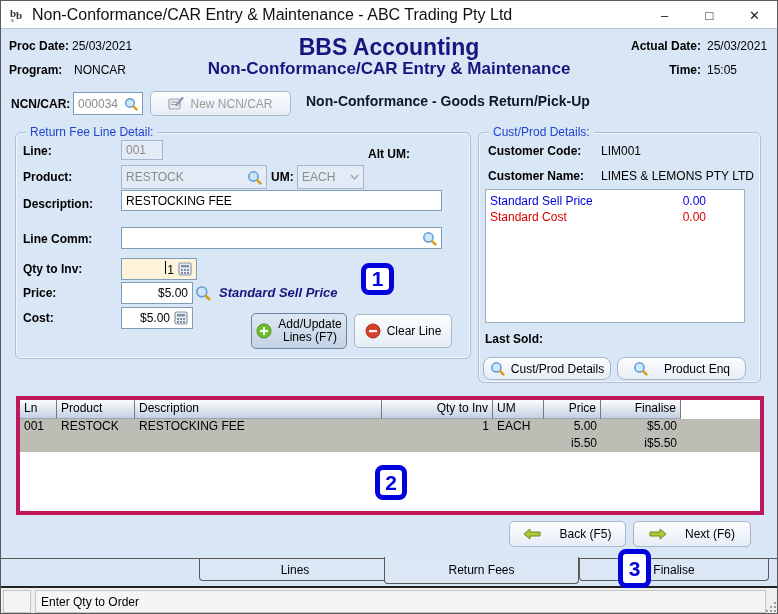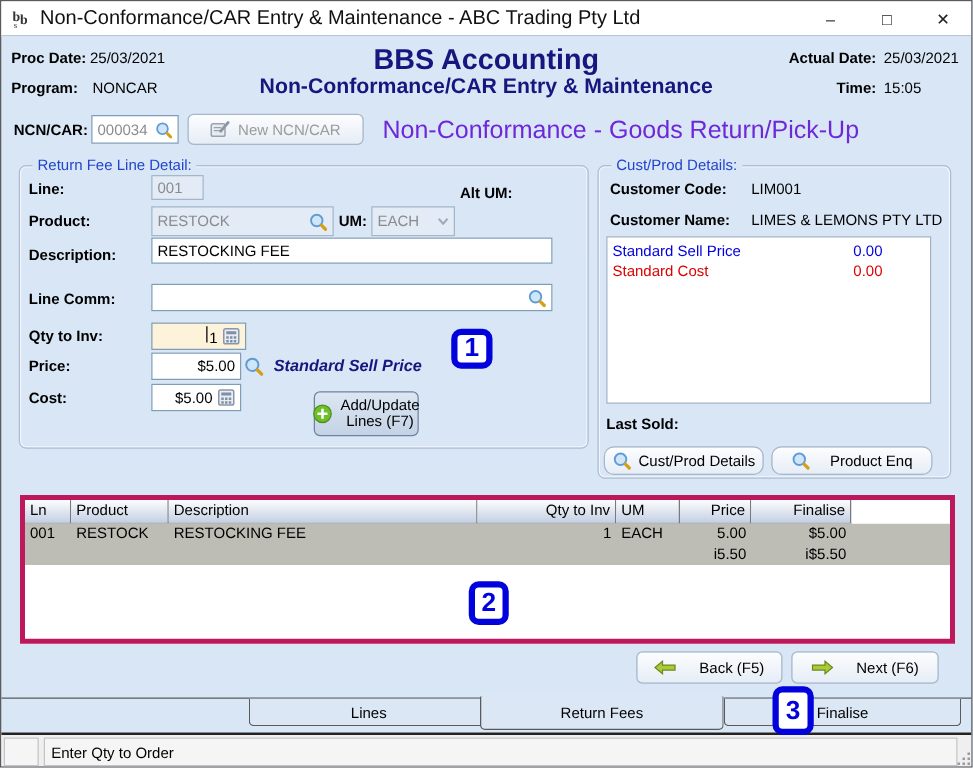--- a/index.html
+++ b/index.html
@@ -132,21 +132,21 @@
   </div>
   <div class="abs btn disabled" style="left:149px; top:90px; width:141px; height:25px;">
     <svg class="icon" width="16" height="15" viewBox="0 0 16 15">
       <rect x="1" y="3" width="11" height="10" rx="1.5" fill="#e8ecf1" stroke="#98a2b0" stroke-width="1.2"></rect>
       <line x1="3" y1="6" x2="9" y2="6" stroke="#98a2b0" stroke-width="1"></line>
       <line x1="3" y1="8.5" x2="9" y2="8.5" stroke="#98a2b0" stroke-width="1"></line>
       <line x1="14.5" y1="2" x2="8.5" y2="9" stroke="#8d97a6" stroke-width="2.2" stroke-linecap="round"></line>
     </svg>
     <span>New NCN/CAR</span>
   </div>
-  <span class="abs" style="left:305px; top:92px; font-size:20px; font-weight:normal; color:#6d28d9;">Non-Conformance - Goods Return/Pick-Up</span>
+  <span class="abs" style="left:305px; top:92px; font-size:14px; font-weight:bold; color:#0f172a;">Non-Conformance - Goods Return/Pick-Up</span>
 
   <div class="abs groupbox" style="left:14px; top:131px; width:456px; height:227px;">
     <span class="groupbox-label">Return Fee Line Detail:</span>
   </div>
 
   <span class="abs lbl" style="left:22px; top:143px;">Line:</span>
   <div class="abs field disabled" style="left:120px; top:139px; width:42px; height:20px;">
     <span>001</span>
   </div>
   <span class="abs lbl" style="left:367px; top:146px;">Alt UM:</span>
@@ -214,30 +214,37 @@
       <rect x="3" y="3" width="8" height="2.4" fill="#7f8fa6"></rect>
       <rect x="3" y="7" width="2" height="2" fill="#7f8fa6"></rect>
         <rect x="6" y="7" width="2" height="2" fill="#7f8fa6"></rect>
         <rect x="9" y="7" width="2" height="2" fill="#7f8fa6"></rect>
       <rect x="3" y="10" width="2" height="2" fill="#7f8fa6"></rect>
         <rect x="6" y="10" width="2" height="2" fill="#7f8fa6"></rect>
         <rect x="9" y="10" width="2" height="2" fill="#7f8fa6"></rect>
     </svg>
   </div>
 
-  <div class="abs btn focused" style="left:250px; top:312px; width:84px; height:36px;">
+  <div class="abs btn focused" style="left:250px; top:312px; width:96px; height:36px;">
     <svg class="icon" width="16" height="16" viewBox="0 0 16 16">
       <circle cx="8" cy="8" r="7" fill="#6fbf2a" stroke="#4e8f1a" stroke-width="1"></circle>
       <rect x="4" y="7" width="8" height="2" fill="#fff"></rect>
         <rect x="7" y="4" width="2" height="8" fill="#fff"></rect>
     </svg>
     <span style="text-align:center; line-height:13px;">
       <span>Add/Update</span><br>
       <span>Lines (F7)</span>
     </span>
+  </div>
+  <div class="abs btn" style="left:353px; top:313px; width:98px; height:34px;">
+    <svg class="icon" width="16" height="16" viewBox="0 0 16 16">
+      <circle cx="8" cy="8" r="7" fill="#d9402a" stroke="#a32d1c" stroke-width="1"></circle>
+      <rect x="4" y="7" width="8" height="2.2" fill="#fff"></rect>
+    </svg>
+    <span>Clear Line</span>
   </div>
 
   <div class="abs groupbox" style="left:477px; top:131px; width:283px; height:251px;">
     <span class="groupbox-label">Cust/Prod Details:</span>
   </div>
 
   <span class="abs lbl" style="left:487px; top:143px;">Customer Code:</span>
   <span class="abs" style="left:600px; top:143px;">LIM001</span>
   <span class="abs lbl" style="left:487px; top:168px;">Customer Name:</span>
   <span class="abs nowrap" style="left:600px; top:168px; width:158px;">LIMES &amp; LEMONS PTY LTD</span>

